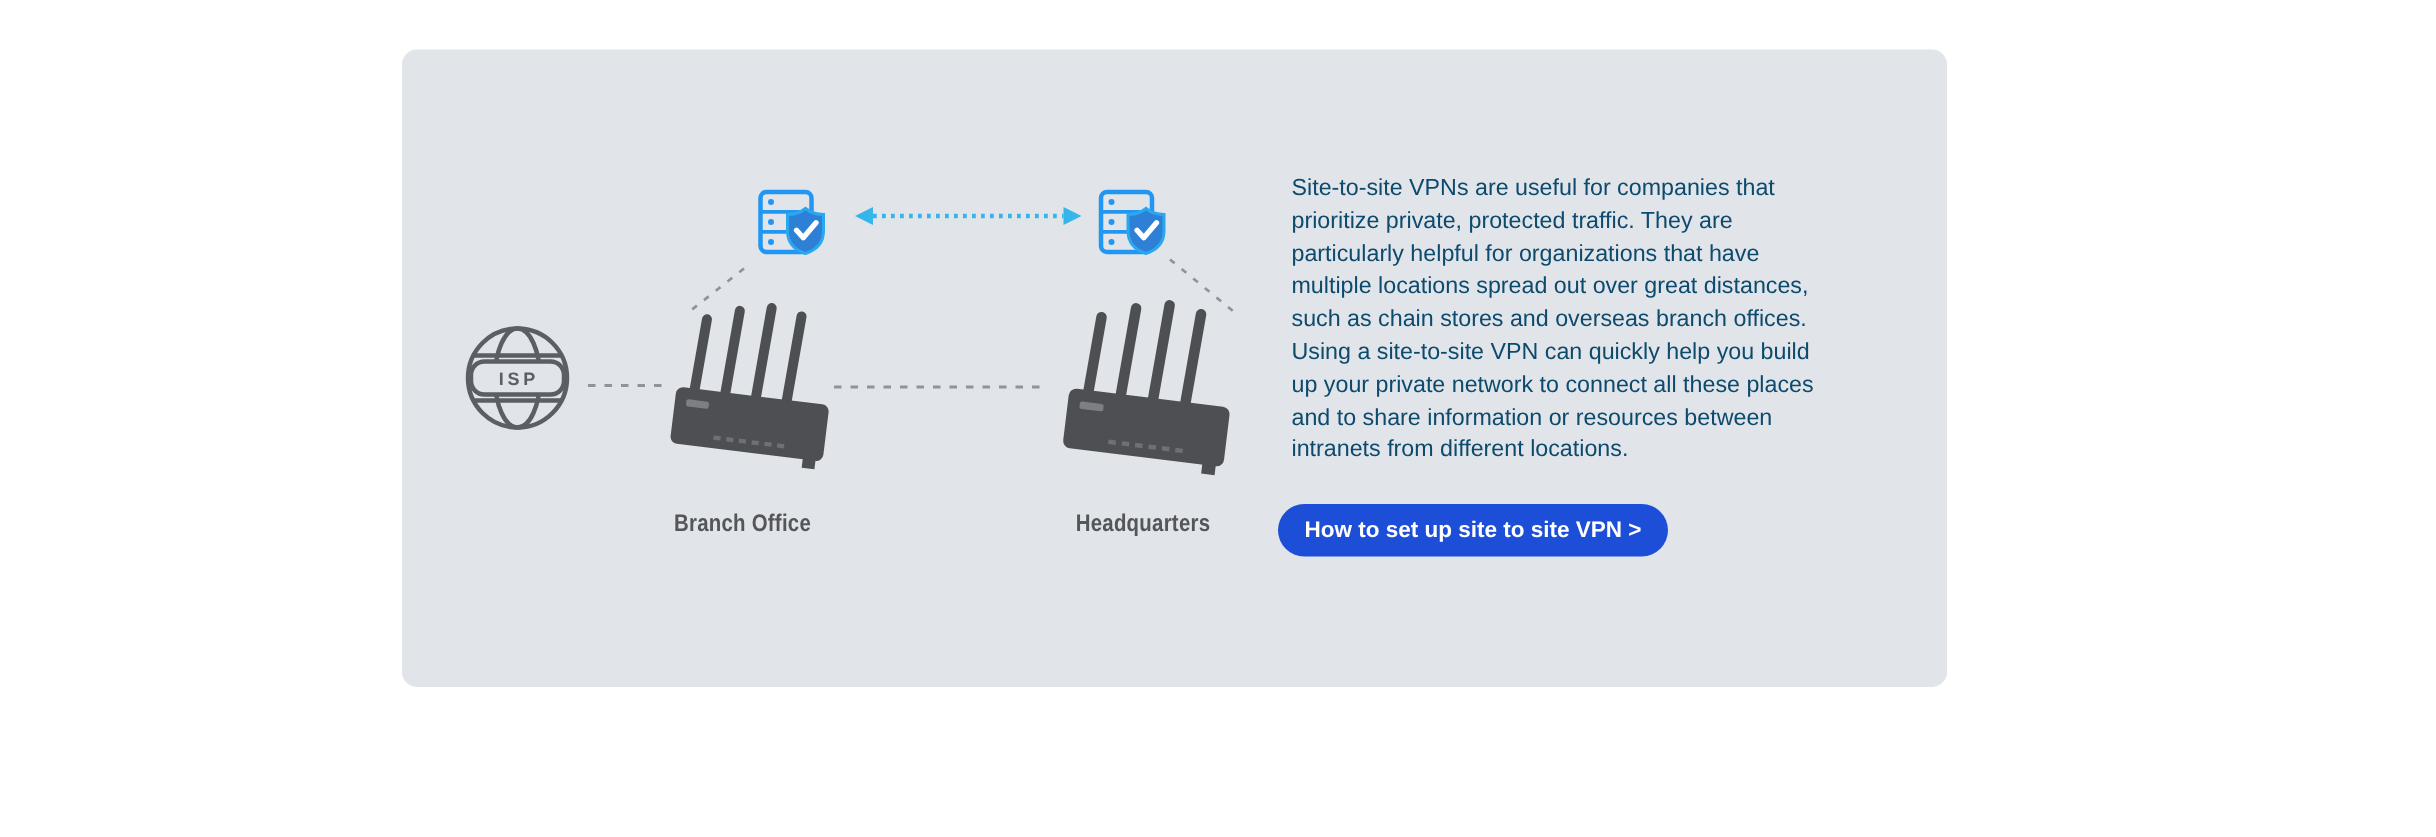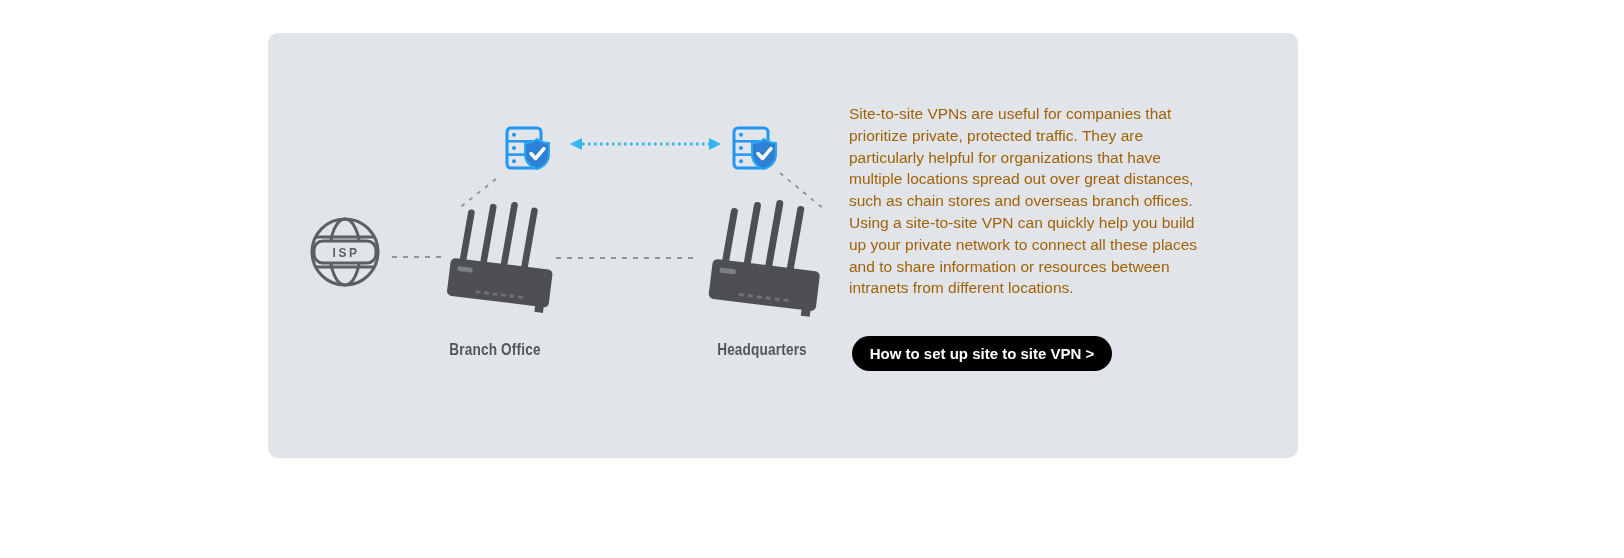--- a/index.html
+++ b/index.html
@@ -36,34 +36,34 @@
     transform: scaleX(0.85);
     letter-spacing: 0.2px;
   }
   .node-label.branch { left: 137px; }
   .node-label.hq     { left: 404px; }
   .desc {
     position: absolute;
     left: 581px;
     top: 70px;
     width: 358px;
-    margin: 0;
+    margin: 12px;
     font-size: 15.5px;
     line-height: 21.8px;
-    color: #a16207;
+    color: #0c4a6e;
   }
   .cta {
     position: absolute;
     left: 584px;
     top: 303px;
     width: 260px;
     height: 35px;
     border: none;
     border-radius: 17.5px;
-    background: #000000;
+    background: #1d4ed8;
     color: #ffffff;
     font-family: "Liberation Sans", sans-serif;
     font-size: 15px;
     font-weight: bold;
     cursor: pointer;
     padding: 0;
   }
 </style>
 </head>
 <body>

